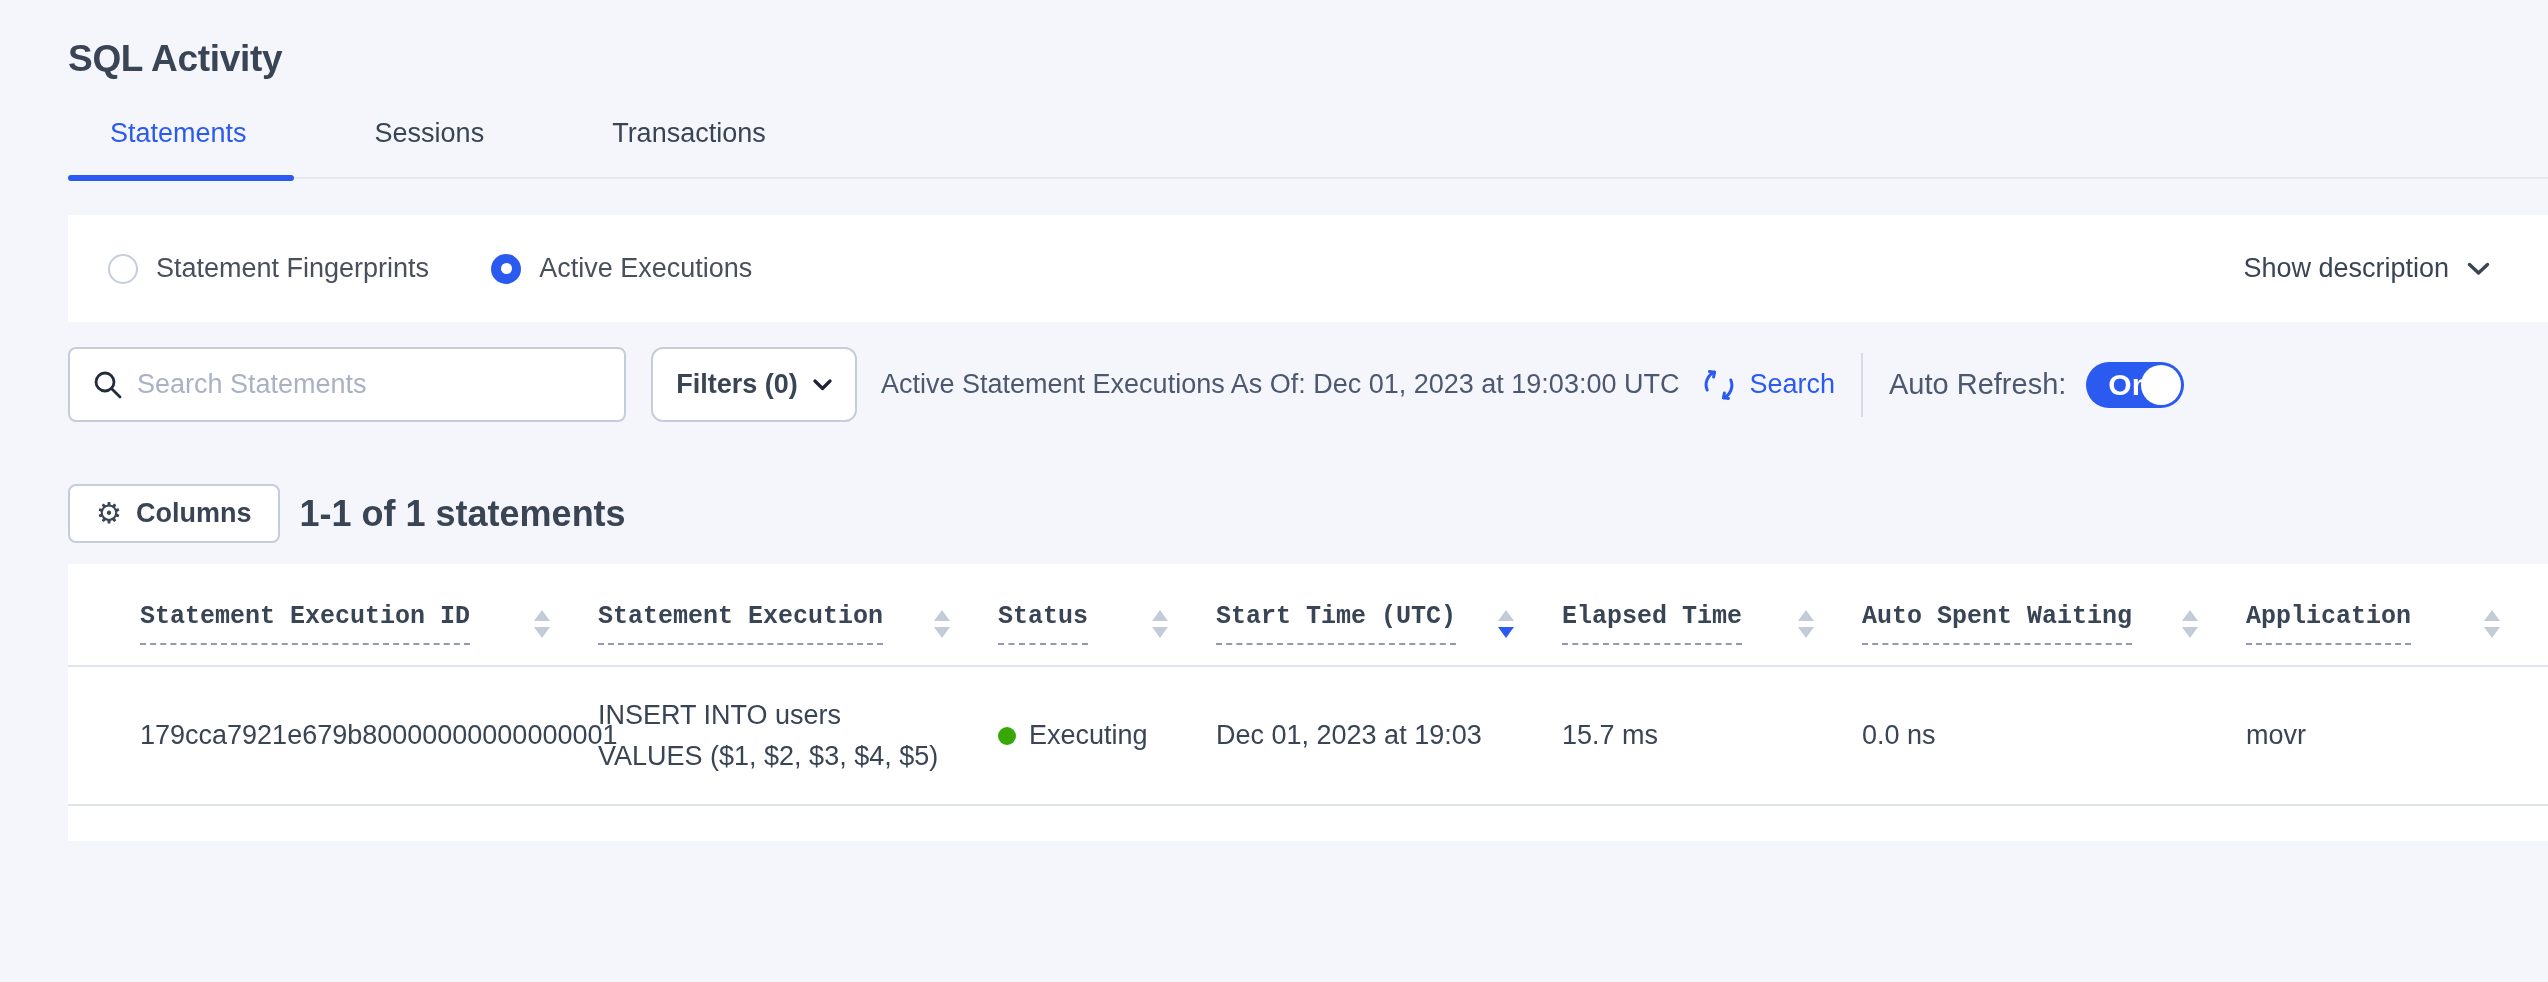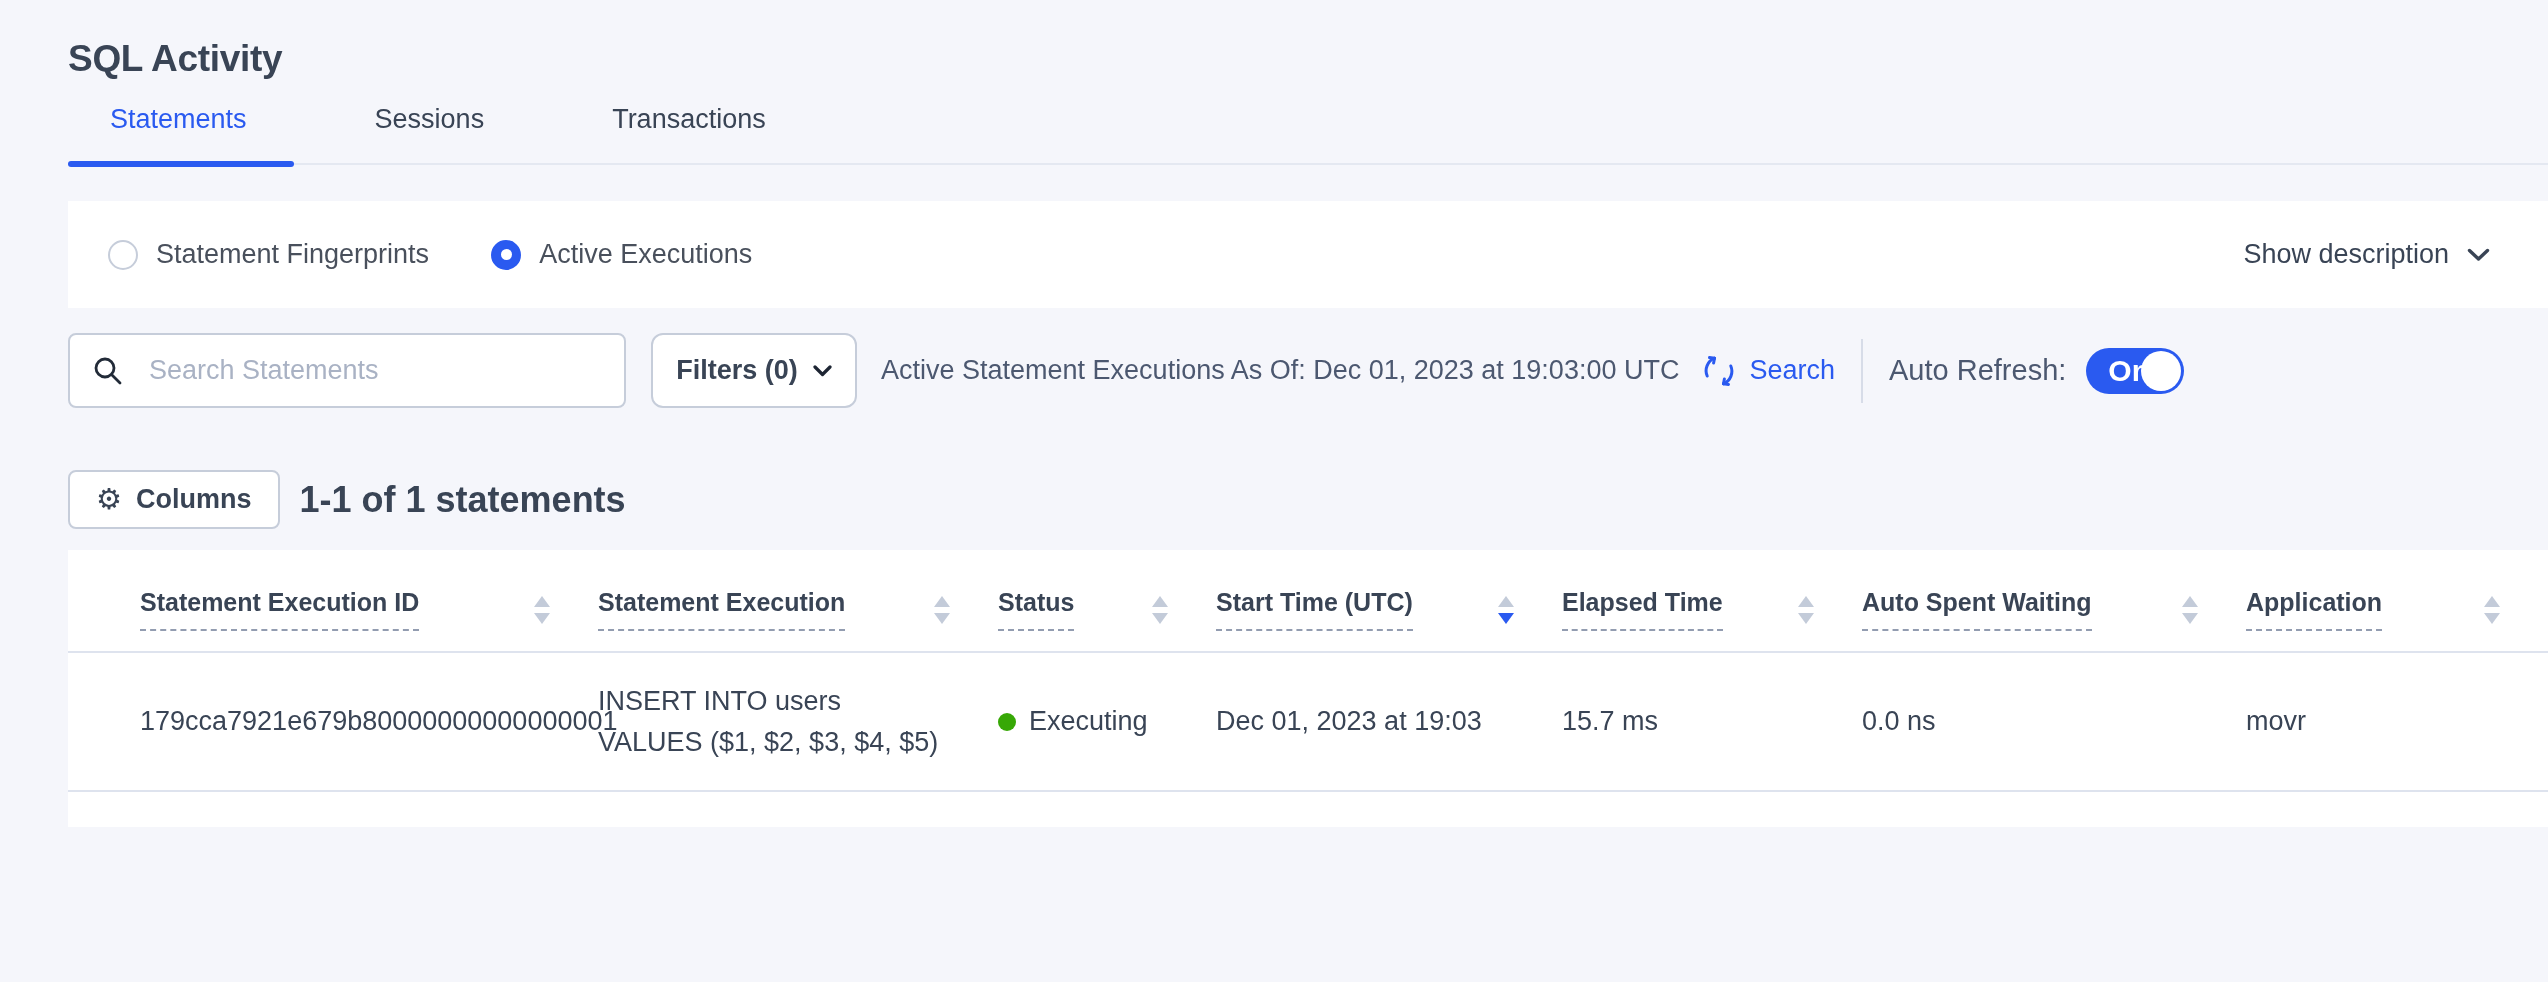--- a/index.html
+++ b/index.html
@@ -21,21 +21,21 @@
     -webkit-font-smoothing:antialiased;
   }
   .page{margin-left:68px;}
 
   .page-title{
     margin:38px 0 0 0;
     font-size:37px;font-weight:700;color:var(--ink);letter-spacing:-0.3px;
   }
 
   
-  .tabs{margin-top:24px;display:flex;position:relative;}
+  .tabs{margin-top:38px;display:flex;position:relative;}
   .tabs::after{content:"";position:absolute;left:0;right:0;bottom:0;height:2px;background:#e4e8f1;}
   .tab{
     padding:0 42px 30px 42px;margin-right:44px;
     font-size:27px;color:var(--ink);cursor:pointer;position:relative;
   }
   .tab.active{color:var(--accent);font-weight:500;}
   .active-bar{
     position:absolute;left:0;bottom:-2px;height:6px;width:226px;
     background:var(--accent);border-radius:3px;z-index:2;
   }
@@ -57,21 +57,21 @@
   .radio-label{margin-left:18px;font-size:27px;color:#49505c;}
   .show-desc{
     margin-left:auto;display:flex;align-items:center;gap:18px;
     font-size:27px;font-weight:500;color:var(--ink);cursor:pointer;
   }
 
   
   .controls-row{margin-top:25px;display:flex;align-items:center;}
   .search-box{
     width:558px;height:75px;background:#fff;border:2px solid var(--border);
-    border-radius:8px;display:flex;align-items:center;padding-left:22px;gap:24px;
+    border-radius:8px;display:flex;align-items:center;padding-left:22px;gap:12px;
   }
   .search-box input{
     border:0;outline:none;flex:1;font-size:27px;color:var(--ink);
     font-family:"Liberation Sans", sans-serif;background:transparent;min-width:0;
   }
   .search-box input::placeholder{color:#a9b2c4;}
   .filters-btn{
     margin-left:25px;height:75px;width:206px;background:#fff;
     border:2px solid var(--border);border-radius:12px;cursor:pointer;
     display:flex;align-items:center;justify-content:center;gap:15px;
@@ -108,21 +108,21 @@
   .result-count{margin-left:20px;font-size:36px;font-weight:700;color:var(--ink);}
 
   
   .table-card{margin-top:21px;background:#fff;padding-bottom:35px;}
   table{width:100%;border-collapse:collapse;table-layout:fixed;}
   th{
     text-align:left;padding:38px 48px 20px 0;
     border-bottom:2px solid var(--line);cursor:pointer;
   }
   th:first-child, td:first-child{padding-left:72px;}
-  .th-inner{display:flex;align-items:center;justify-content:space-between;}
+  .th-inner{display:flex;align-items:center;justify-content:space-between;font-family:Liberation Mono, monospace;}
   .th-label{
     font-size:25px;font-weight:700;color:var(--ink);
     padding-bottom:12px;border-bottom:2px dashed #929cb0;white-space:nowrap;
   }
   .sort{display:inline-flex;flex-direction:column;gap:6px;flex:0 0 auto;margin-left:12px;}
   .tri-up{width:0;height:0;border-left:8px solid transparent;border-right:8px solid transparent;border-bottom:11px solid #c3cbd9;}
   .tri-down{width:0;height:0;border-left:8px solid transparent;border-right:8px solid transparent;border-top:11px solid #c3cbd9;}
   .tri-down.active{border-top-color:var(--accent);}
   td{
     padding:28px 48px 28px 0;border-bottom:2px solid var(--line);

